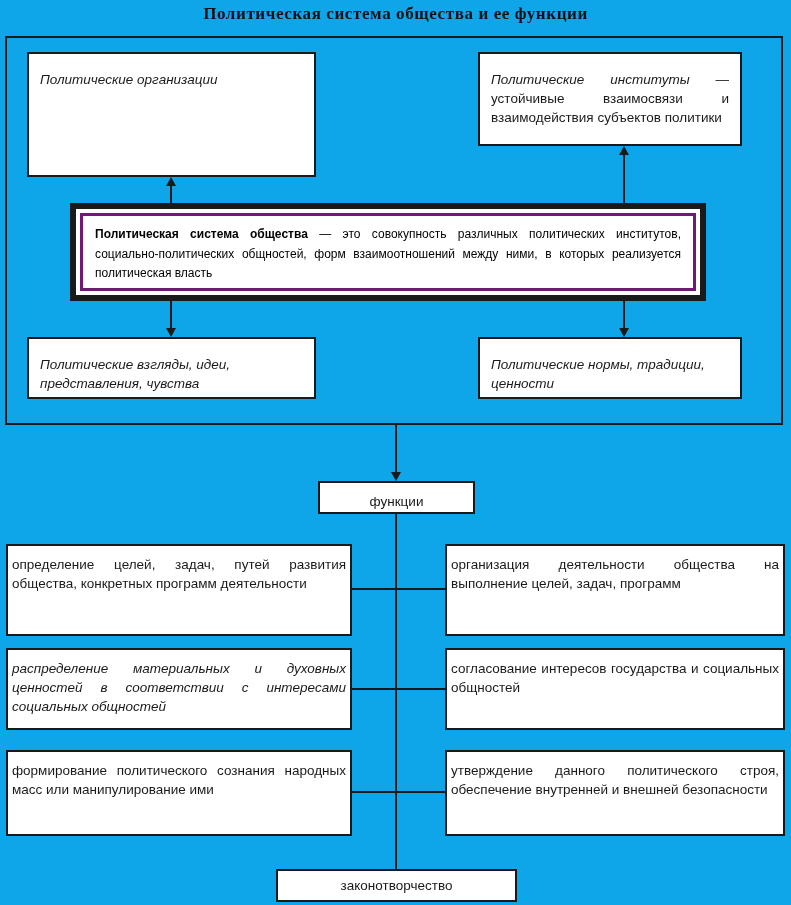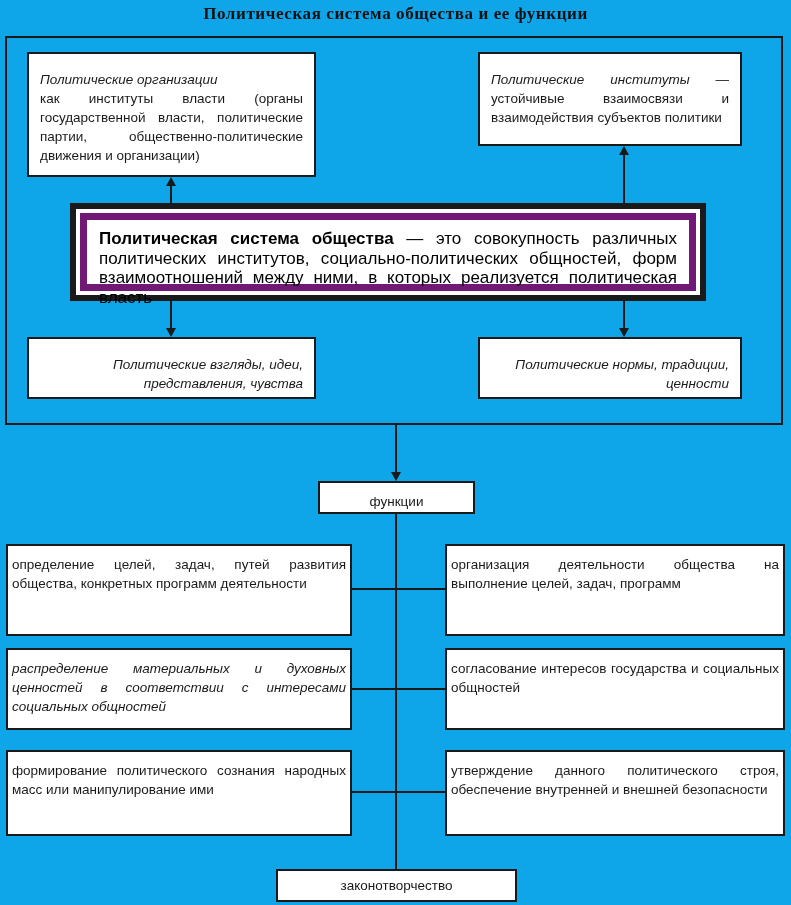--- a/index.html
+++ b/index.html
@@ -55,21 +55,21 @@
     line-height: 19px;
     color: #1a1a1a;
   }
   .box .inner {
     padding: 16px 11px;
   }
   .ital {
     font-style: italic;
   }
   .center {
-    text-align: right;
+    text-align: left;
   }
   .just {
     text-align: justify;
     text-align-last: left;
   }
 
   
   #box-organizations { left: 27px;  top: 52px;  width: 289px; height: 125px; }
   #box-relations     { left: 478px; top: 52px;  width: 264px; height: 94px; }
   #box-views         { left: 27px;  top: 337px; width: 289px; height: 62px; }
@@ -81,25 +81,25 @@
     left: 70px;
     top: 203px;
     width: 636px;
     height: 98px;
     border: 6px solid #1a1a1a;
     box-sizing: border-box;
     background: #ffffff;
     padding: 4px;
   }
   #box-definition .inner-rule {
-    border: 7px solid #701a75;
+    border: 3px solid #701a75;
     height: 100%;
     box-sizing: border-box;
     padding: 9px 12px;
-    font-size: 17px;
+    font-size: 12px;
     line-height: 19.5px;
   }
   #box-definition b { font-weight: bold; }
 
   
   #box-functions {
     left: 318px;
     top: 481px;
     width: 157px;
     height: 33px;
@@ -160,21 +160,21 @@
 </head>
 <body>
 
 <div id="page">
 
   <div class="title">Политическая система общества и ее функции</div>
 
   <div class="outer-frame"></div>
 
   <div class="box" id="box-organizations">
-    <div class="inner just"><span class="ital">Политические организации</span><br><span>как институты власти (органы государственной власти, политические партии, общественно-политические движения и организации)</span></div>
+    <div class="inner just"><span class="ital">Политические организации</span><br></div>
   </div>
 
   <div class="box" id="box-relations">
     <div class="inner just"><span class="ital">Политические институты</span><span> — устойчивые взаимосвязи и взаимодействия субъектов политики</span></div>
   </div>
 
   <div id="box-definition">
     <div class="inner-rule just"><b>Политическая система общества</b><span> — это совокупность различных политических институтов, социально-политических общностей, форм взаимоотношений между ними, в которых реализуется политическая власть</span></div>
   </div>
 

